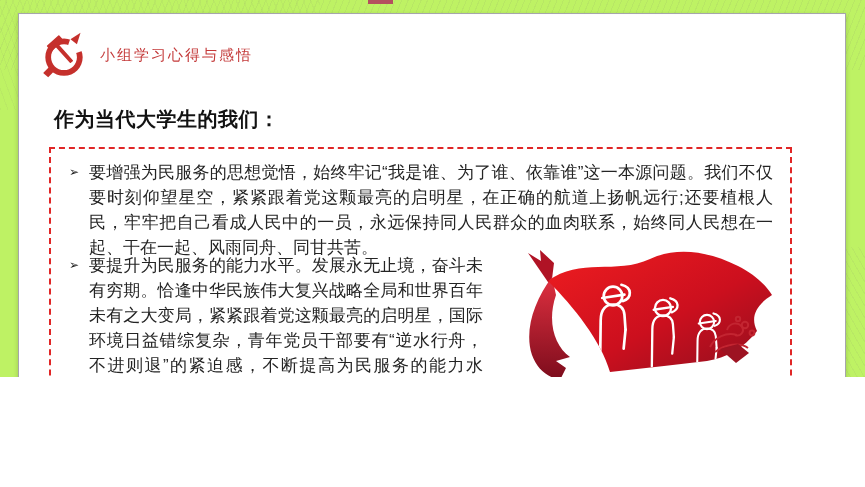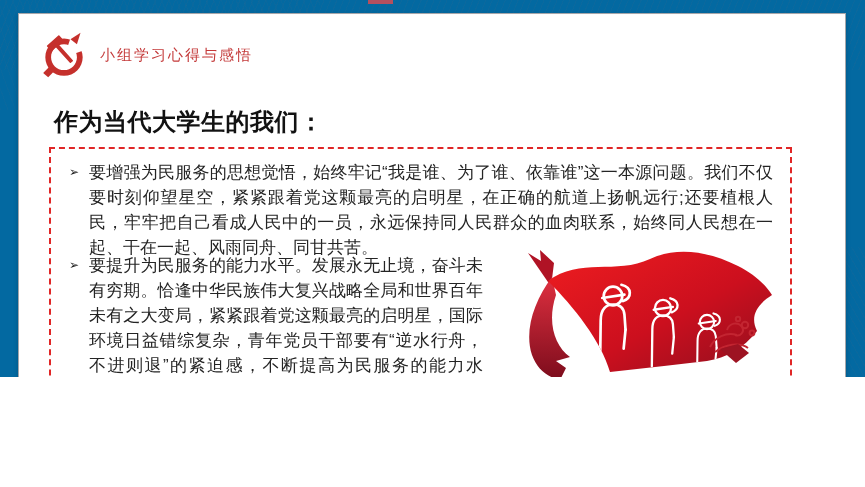--- a/index.html
+++ b/index.html
@@ -1,19 +1,19 @@
 <!DOCTYPE html>
 <html><head>
 <meta charset="utf-8">
 <style>
   html,body { margin:0; padding:0; }
   body { width:865px; height:487px; }
   .stage {
     position:relative; width:865px; height:377px;
-    background:#0369a1; overflow:hidden;
+    background:#bef264; overflow:hidden;
     font-family:"Liberation Sans", sans-serif;
   }
   
   .tex { position:absolute; pointer-events:none; }
   .tex-top { left:0; top:0; width:865px; height:70px;
     background:repeating-linear-gradient(112deg, rgba(110,100,115,0.08) 0 1px, transparent 1px 6px); }
   .tex-tl { left:0; top:0; width:320px; height:110px;
     background:repeating-linear-gradient(70deg, rgba(110,100,115,0.06) 0 1px, transparent 1px 7px); }
   .tex-br { right:0; bottom:0; width:320px; height:130px;
     background:repeating-linear-gradient(60deg, rgba(110,100,115,0.07) 0 1px, transparent 1px 6px); }
@@ -23,21 +23,21 @@
   .slide {
     position:absolute; left:18px; top:13px; width:828px; height:450px;
     background:#ffffff; border:1px solid #a6a6aa; box-sizing:border-box;
     box-shadow: 0 2px 5px rgba(0,0,0,0.18), inset 0 1px 0 #fdfdfd;
   }
 
   .hdr { position:absolute; left:22px; top:18px; display:flex; align-items:center; gap:13px; }
   .emblem { width:46px; height:46px; flex:none; }
   .hdr-title { color:#c43a3a; font-size:15px; letter-spacing:2px; white-space:nowrap; }
 
-  .heading { position:absolute; left:35px; top:92px; font-size:24px; font-weight:bold; color:#121212; letter-spacing:0.5px; }
+  .heading { position:absolute; left:35px; top:92px; font-size:20px; font-weight:bold; color:#121212; letter-spacing:0.5px; }
 
   .dbox {
     position:absolute; left:30px; top:133px; width:743px; height:279px;
     border:2px dashed #e02626; box-sizing:border-box;
   }
   .bullet { position:absolute; display:flex; }
   .bullet .mk { width:20px; flex:none; font-size:12px; line-height:25px; color:#1c1c1c; }
   .bullet .bt { font-size:17px; line-height:25px; color:#242424; text-align:justify; }
   .b1 { left:18px; top:11px; }
   .b1 .bt { width:684px; }

